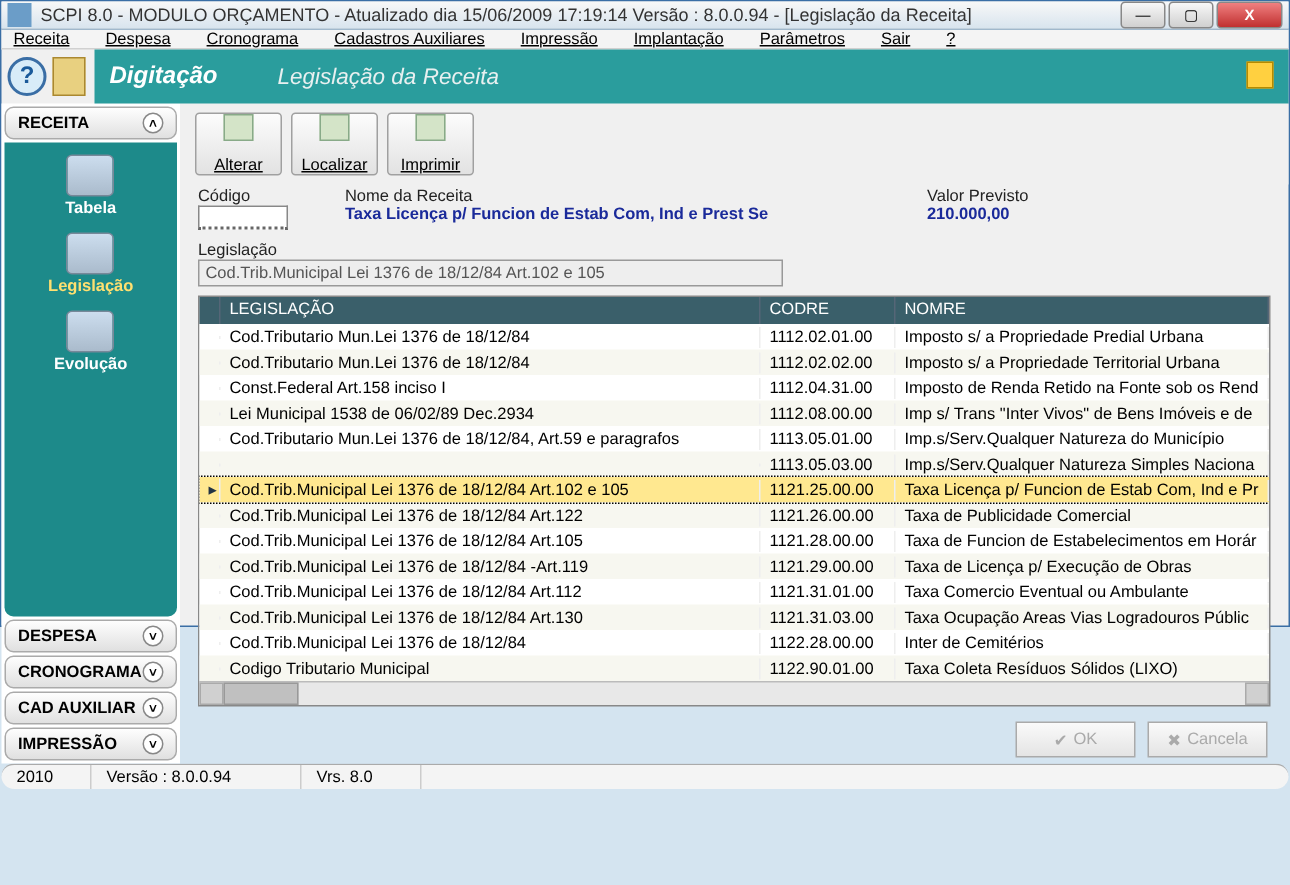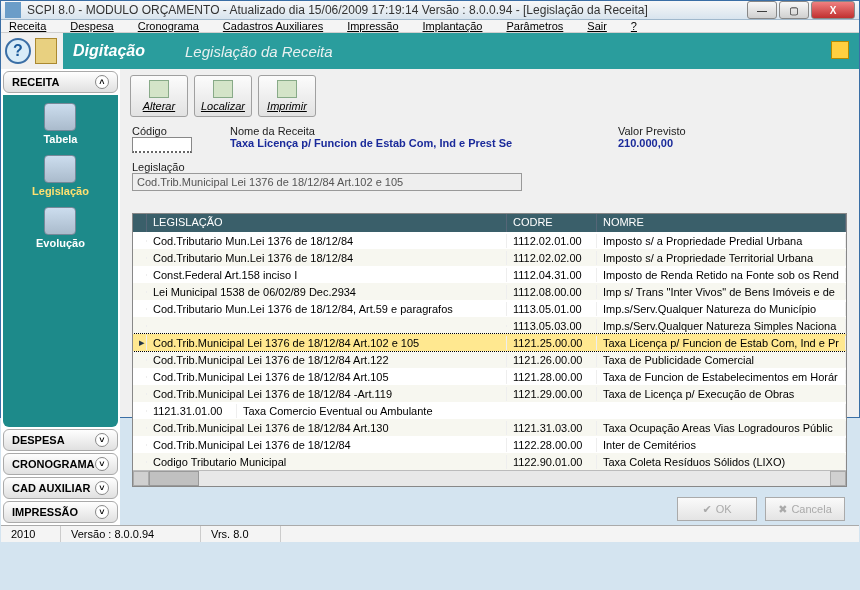--- a/index.html
+++ b/index.html
@@ -31,25 +31,25 @@
 .main { flex: 1; display: flex; flex-direction: column; }
 .teal-banner { height: 36px; background: #2a9d9d; display: flex; align-items: center; padding: 0 10px; gap: 40px; position: relative; }
 .teal-banner .big { color: #fff; font-size: 16px; font-style: italic; font-weight: bold; }
 .teal-banner .sub { color: #e8f0f0; font-style: italic; font-size: 15px; }
 .yel { width:18px;height:18px;background:#ffd040;border:1px solid #b48a00;position:absolute;right:10px;top:8px; }
 .help-icon { width:26px;height:26px;border:2px solid #3a6ea5;border-radius:50%;background:#d8ecf8;display:flex;align-items:center;justify-content:center;color:#1a5a9a;font-weight:bold;font-size:16px;margin:4px; }
 .toprow { display:flex; align-items:center; height:36px; }
 .calc-icon{width:22px;height:26px;background:#e8d080;border:1px solid #aa8830;margin-right:6px;}
 
 .toolbar { display: flex; gap: 6px; padding: 6px 10px; background: #f0f0f0; }
-.tbtn { width: 58px; height: 42px; border: 1px solid #a0a0a0; border-radius: 3px; background: linear-gradient(#fcfcfc,#e2e2e2); display: flex; flex-direction: column; align-items: center; justify-content: center; gap: 2px; font-style: italic; }
+.tbtn { width: 58px; height: 42px; border: 1px solid #a0a0a0; border-radius: 3px; background: linear-gradient(#fcfcfc,#e2e2e2); display: flex; flex-direction: column; align-items: center; justify-content: space-between; gap: 2px; }
 .tbtn .ic { width: 20px; height: 18px; background: #d4e4c8; border:1px solid #8a8; }
 .tbtn span { text-decoration: underline; }
 
-.formrow { padding: 2px 12px 22px; display: grid; grid-template-columns: 90px 380px 1fr; gap: 8px; align-items:start; }
+.formrow { padding: 2px 12px 6px; display: grid; grid-template-columns: 90px 380px 1fr; gap: 8px; align-items:start; }
 .lbl { color: #222; }
 .codebox { width: 60px; height: 16px; border: 1px solid #888; border-bottom: 2px dotted #666; background: #fff; }
 .val-nome { color: #1a2a9a; font-weight: bold; }
 .val-prev { color: #1a2a9a; font-weight: bold; }
 .leg-input { width: 390px; height: 18px; border: 1px solid #999; background: #eee; color: #555; padding: 1px 4px; }
 
 .grid { flex: 1; margin: 0 12px 6px; border: 1px solid #888; display: flex; flex-direction: column; min-height: 0; }
 .grid-head { display: flex; background: #3a5f6a; color: #fff; height: 18px; }
 .gh { padding: 2px 6px; border-right: 1px solid #567; }
 .c1 { width: 360px; } .c2 { width: 90px; } .c3 { flex: 1; }
@@ -60,21 +60,21 @@
 .gc { padding: 1px 6px; border-right: 1px solid #eee; white-space: nowrap; overflow: hidden; }
 .rowmark{width:14px;text-align:center;color:#234;}
 .hscrollbar { height: 16px; background: #e8e8e8; border-top: 1px solid #bbb; display:flex; }
 .hsarrow{width:16px;height:100%;background:#d0d0d0;border:1px solid #aaa;}
 .hstrack{flex:1;position:relative;}
 .hsthumb{position:absolute;left:0;width:50px;height:100%;background:#c0c0c0;border:1px solid #999;}
 
 .dlg-btns { display:flex; justify-content:flex-end; gap:8px; padding:4px 14px; }
 .dbtn{ width:80px;height:24px;border:1px solid #aaa;background:linear-gradient(#fafafa,#e4e4e4);color:#aaa;display:flex;align-items:center;justify-content:center;gap:4px;}
 
-.statusbar { height: 22px; border-top: 1px solid #aaa; background: #f4f4f4; display: flex; align-items: center; }
+.statusbar { height: 22px; border-top: 1px solid #aaa; background: #f4f4f4; display: flex; align-items: center; border-radius: 11px; }
 .stat { padding: 2px 10px; border-right: 1px solid #ccc; height:100%; display:flex;align-items:center; }
 </style>
 </head>
 <body>
 
 <div class="window">
 
   <div class="titlebar">
     <div class="title-icon"></div>
     <div class="title-text">SCPI 8.0 - MODULO ORÇAMENTO - Atualizado dia 15/06/2009 17:19:14   Versão : 8.0.0.94 - [Legislação da Receita]</div>
@@ -245,20 +245,21 @@
               <div class="gc c3">Taxa de Funcion de Estabelecimentos em Horár</div>
             </div>
             <div class="grow">
               <div class="gc rowmark"></div>
               <div class="gc c1">Cod.Trib.Municipal Lei 1376 de 18/12/84 -Art.119</div>
               <div class="gc c2">1121.29.00.00</div>
               <div class="gc c3">Taxa de Licença p/ Execução de Obras</div>
             </div>
             <div class="grow">
               <div class="gc rowmark"></div>
+              <div class="gc c1">Cod.Trib.Municipal Lei 1376 de 18/12/84 Art.112</div>
               <div class="gc c2">1121.31.01.00</div>
               <div class="gc c3">Taxa Comercio Eventual ou Ambulante</div>
             </div>
             <div class="grow">
               <div class="gc rowmark"></div>
               <div class="gc c1">Cod.Trib.Municipal Lei 1376 de 18/12/84 Art.130</div>
               <div class="gc c2">1121.31.03.00</div>
               <div class="gc c3">Taxa Ocupação Areas Vias Logradouros Públic</div>
             </div>
             <div class="grow">

